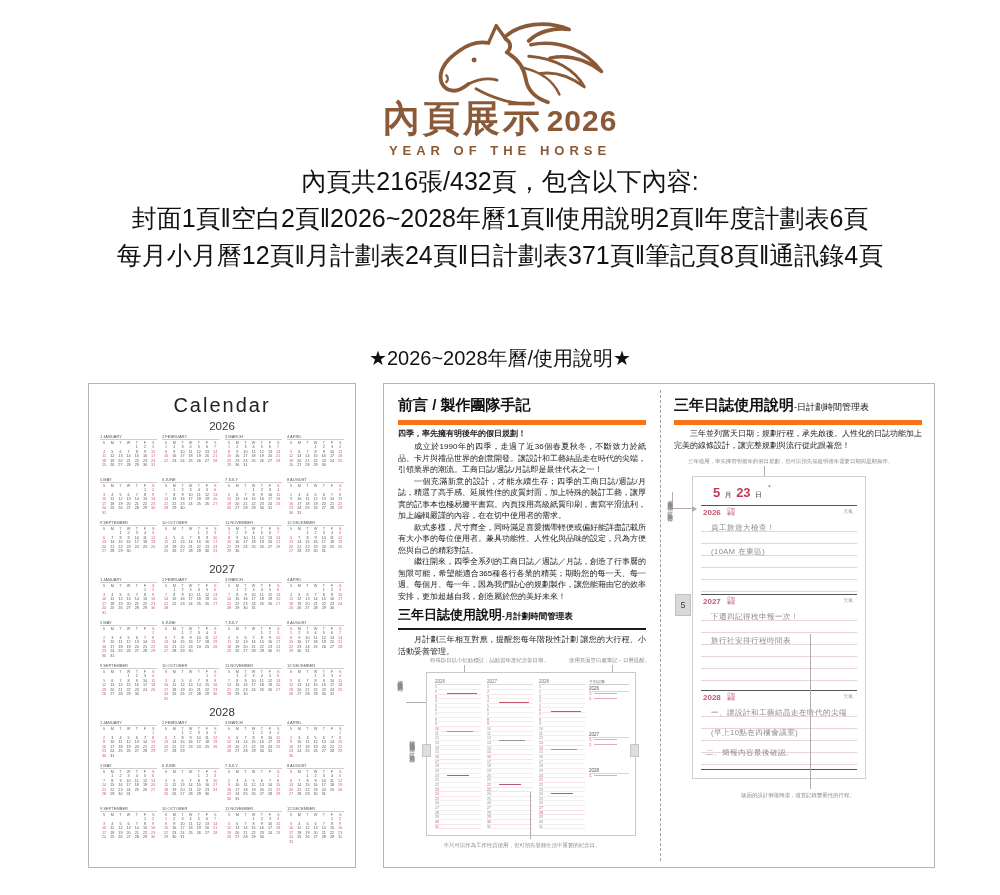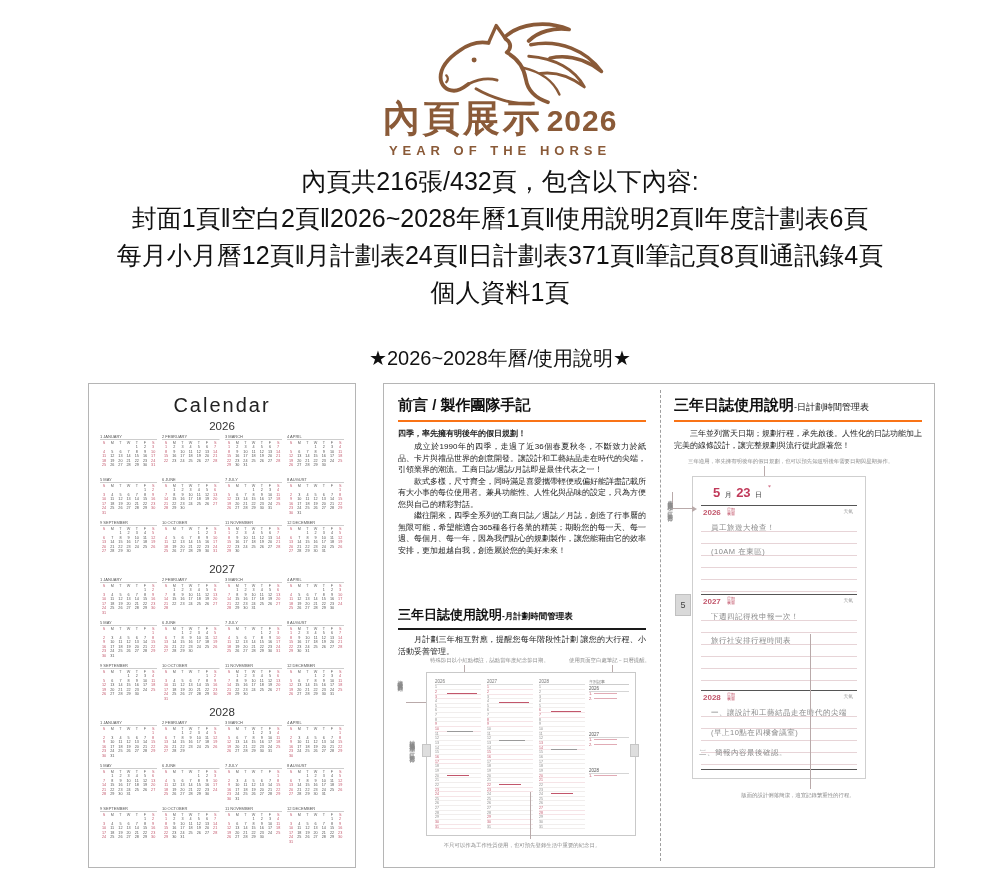--- a/index.html
+++ b/index.html
@@ -29,21 +29,21 @@
   .months-grid{display:grid;grid-template-columns:repeat(4,1fr);column-gap:5px;row-gap:3px;padding:0 11px;}
   .month{height:40px;position:relative;overflow:hidden;}
   .month-inner{width:200%;transform:scale(.5);transform-origin:0 0;}
   .m-head{font-size:8px;color:#555;border-bottom:1px solid #9a9a9a;padding-bottom:1px;margin-bottom:1px;text-transform:uppercase;white-space:nowrap;overflow:hidden;}
   .m-week,.m-days{display:grid;grid-template-columns:repeat(7,1fr);text-align:center;}
   .m-week span{font-size:7.5px;line-height:9px;color:#666;}
   .m-week span.we{color:#c2566b;}
   .m-days span{font-size:7.5px;line-height:9px;color:#555;}
   .m-days span.sun,.m-days span.sat{color:#c2566b;}
   
-  .pg-title{position:absolute;left:14px;right:14px;font-size:15px;font-weight:bold;color:#111;border-bottom:2px solid #f97316;padding-bottom:5px;white-space:nowrap;}
+  .pg-title{position:absolute;left:14px;right:14px;font-size:15px;font-weight:bold;color:#111;border-bottom:5px solid #f97316;padding-bottom:5px;white-space:nowrap;}
   .pg-title .suffix{font-size:9px;font-weight:normal;}
   .pf-lead{position:absolute;left:14px;right:14px;font-size:8px;font-weight:bold;color:#222;}
   .para{position:absolute;left:14px;right:14px;font-size:8px;line-height:11.5px;color:#222;text-align:justify;}
   .para p{margin:0;text-indent:2em;}
   .h2-title{position:absolute;left:14px;right:14px;font-size:13px;font-weight:bold;color:#111;border-bottom:2px solid #1a1a1a;padding-bottom:4px;white-space:nowrap;}
   .h2-title .suffix{font-size:8.5px;font-weight:bold;}
   
   .micro{position:absolute;font-size:9px;color:#8a8a8a;transform:scale(.6);transform-origin:0 0;white-space:nowrap;}
   .micro.ctr{transform-origin:50% 0;}
   .vcap{position:absolute;writing-mode:vertical-rl;font-size:9px;color:#8a8a8a;transform:scale(.6);transform-origin:0 0;letter-spacing:1px;white-space:nowrap;}
@@ -100,21 +100,20 @@
     </g>
   </svg>
   <div class="logo-title"><span>內頁展示</span><span class="logo-year">2026</span></div>
   <div class="logo-sub">YEAR OF THE HORSE</div>
 </div>
 
 <div class="intro">
   <div>內頁共216張/432頁，包含以下內容:</div>
   <div>封面1頁‖空白2頁‖2026~2028年曆1頁‖使用說明2頁‖年度計劃表6頁</div>
   <div>每月小月曆12頁‖月計劃表24頁‖日計劃表371頁‖筆記頁8頁‖通訊錄4頁</div>
-  <div>個人資料1頁</div>
 </div>
 
 <div class="section-title">★2026~2028年曆/使用說明★</div>
 
 <div class="pages">
 
   <div class="page-cal">
     <div class="cal-title">Calendar</div>
     <div id="cal-years">
         <div class="year-label">2026</div>
@@ -1910,20 +1909,21 @@
   </div>
 
   <div class="page-spread">
     <div class="spread-divider"></div>
 
     <div class="half half-left">
       <div class="pg-title" style="top:12px;">前言 / 製作團隊手記</div>
       <div class="pf-lead" style="top:44px;">四季，率先擁有明後年的假日規劃！</div>
       <div class="para" style="top:57px;">
         <p>成立於1990年的四季，走過了近36個春夏秋冬，不斷致力於紙品、卡片與禮品世界的創意開發。讓設計和工藝結晶走在時代的尖端，引領業界的潮流。工商日誌/週誌/月誌即是最佳代表之一！</p>
+        <p>一個充滿新意的設計，才能永續生存；四季的工商日誌/週誌/月誌，精選了高手感、延展性佳的皮質封面，加上特殊的裝訂工藝，讓厚實的記事本也極易攤平書寫。內頁採用高級紙質印刷，書寫平滑流利，加上編輯嚴謹的內容，在在切中使用者的需求。</p>
         <p>款式多樣，尺寸齊全，同時滿足喜愛攜帶輕便或偏好能詳盡記載所有大小事的每位使用者。兼具功能性、人性化與品味的設定，只為方便您與自己的精彩對話。</p>
         <p>繼往開來，四季全系列的工商日誌／週誌／月誌，創造了行事曆的無限可能，希望能適合365種各行各業的精英；期盼您的每一天、每一週、每個月、每一年，因為我們貼心的規劃製作，讓您能藉由它的效率安排，更加超越自我，創造屬於您的美好未來！</p>
       </div>
       <div class="h2-title" style="top:222px;"><span>三年日誌使用說明</span><span class="suffix">-月計劃時間管理表</span></div>
       <div class="para" style="top:250px;">
         <p>月計劃三年相互對應，提醒您每年階段性計劃 讓您的大行程、小活動妥善管理。</p>
       </div>
 
       <div class="micro" style="left:46px;top:273px;">特殊節日以小紅點標註，誌點當年度紀念節日期。</div>
       <div class="micro" style="left:185px;top:273px;">使用頁面空白處筆記－日曆提醒。</div>
@@ -2128,21 +2128,21 @@
 農曆</div>
             <div class="sb-weather">天氣</div>
           </div>
           <div class="sb-line" style="top: 239px;"></div>
           <div class="sb-line" style="top: 251px;"></div>
           <div class="sb-line" style="top: 263px;"></div>
           <div class="sb-line" style="top: 275px;"></div>
           <div class="sb-line" style="top: 287px;"></div>
           <div class="hand" style="left: 18px; top: 231px;">一、讓設計和工藝結晶走在時代的尖端</div>
           <div class="hand" style="left: 18px; top: 251px;">(早上10點在四樓會議室)</div>
-          <div class="hand" style="left: 6px; top: 271px;">二、簡報內容最後確認。</div>
+          <div class="hand" style="left: 13px; top: 271px;">二、簡報內容最後確認。</div>
           <div class="sb-sec" style="top: 292px;"></div>
         </div>
 
       <div class="hline" style="left:12px;top:124px;width:22px;"></div>
       <div class="arrowhead" style="left:32px;top:121.5px;border-width:3px 0 3px 5px;border-color:transparent transparent transparent #b9aaaa;"></div>
       <div class="vline" style="left:12px;top:108px;height:16px;"></div>
 
       <div class="vcap" style="left:6px;top:112px;">將年休假日以紅字標示，區隔一般的工作日。</div>
 
       <div class="day-tab" style="top:210px;">5</div>

